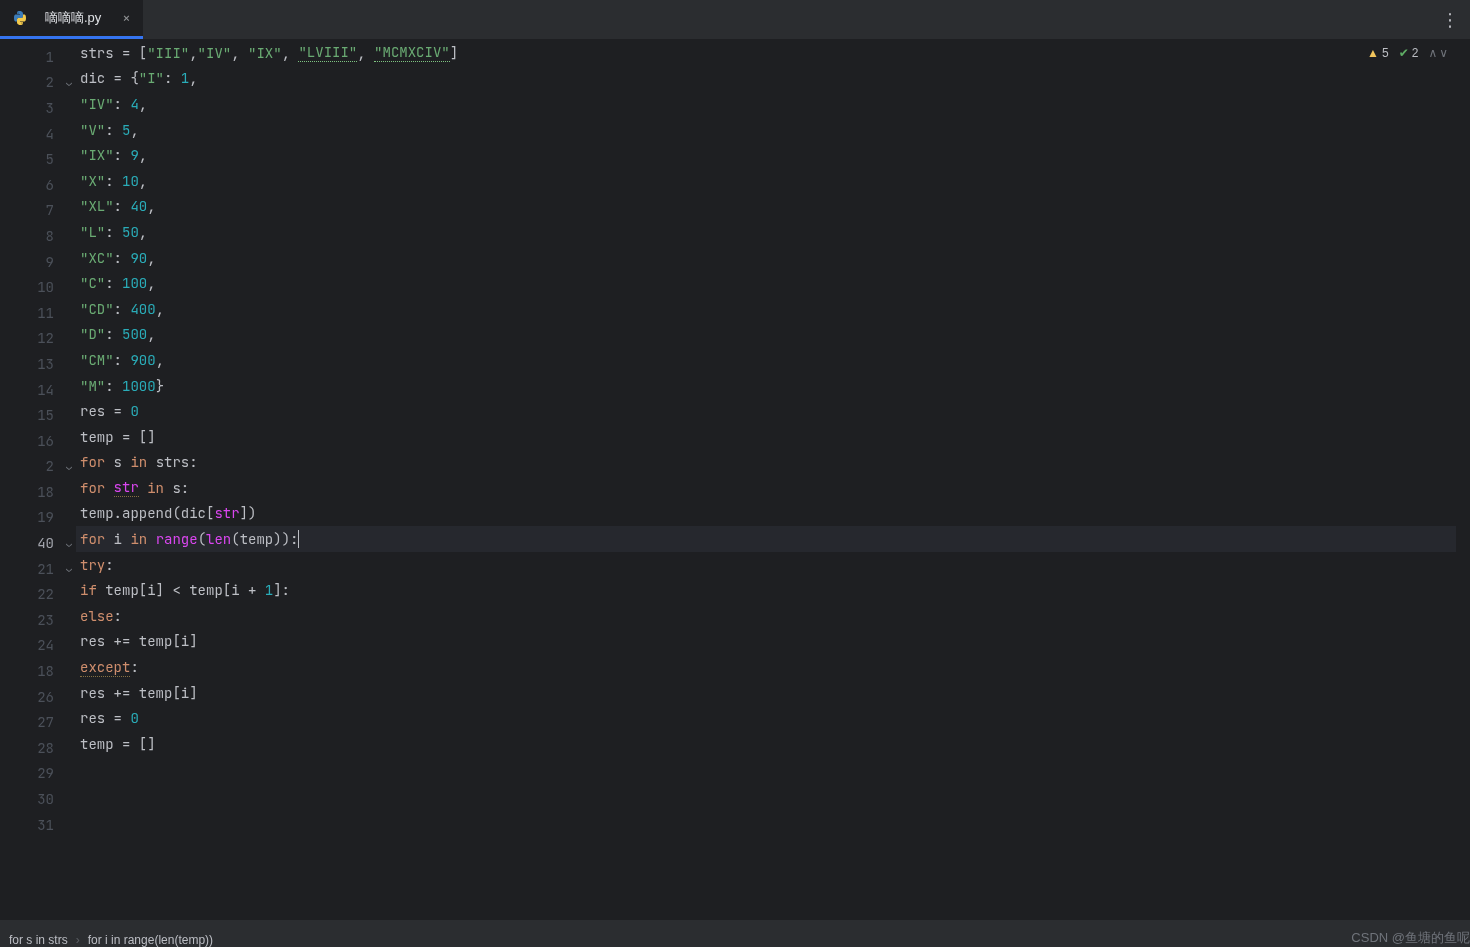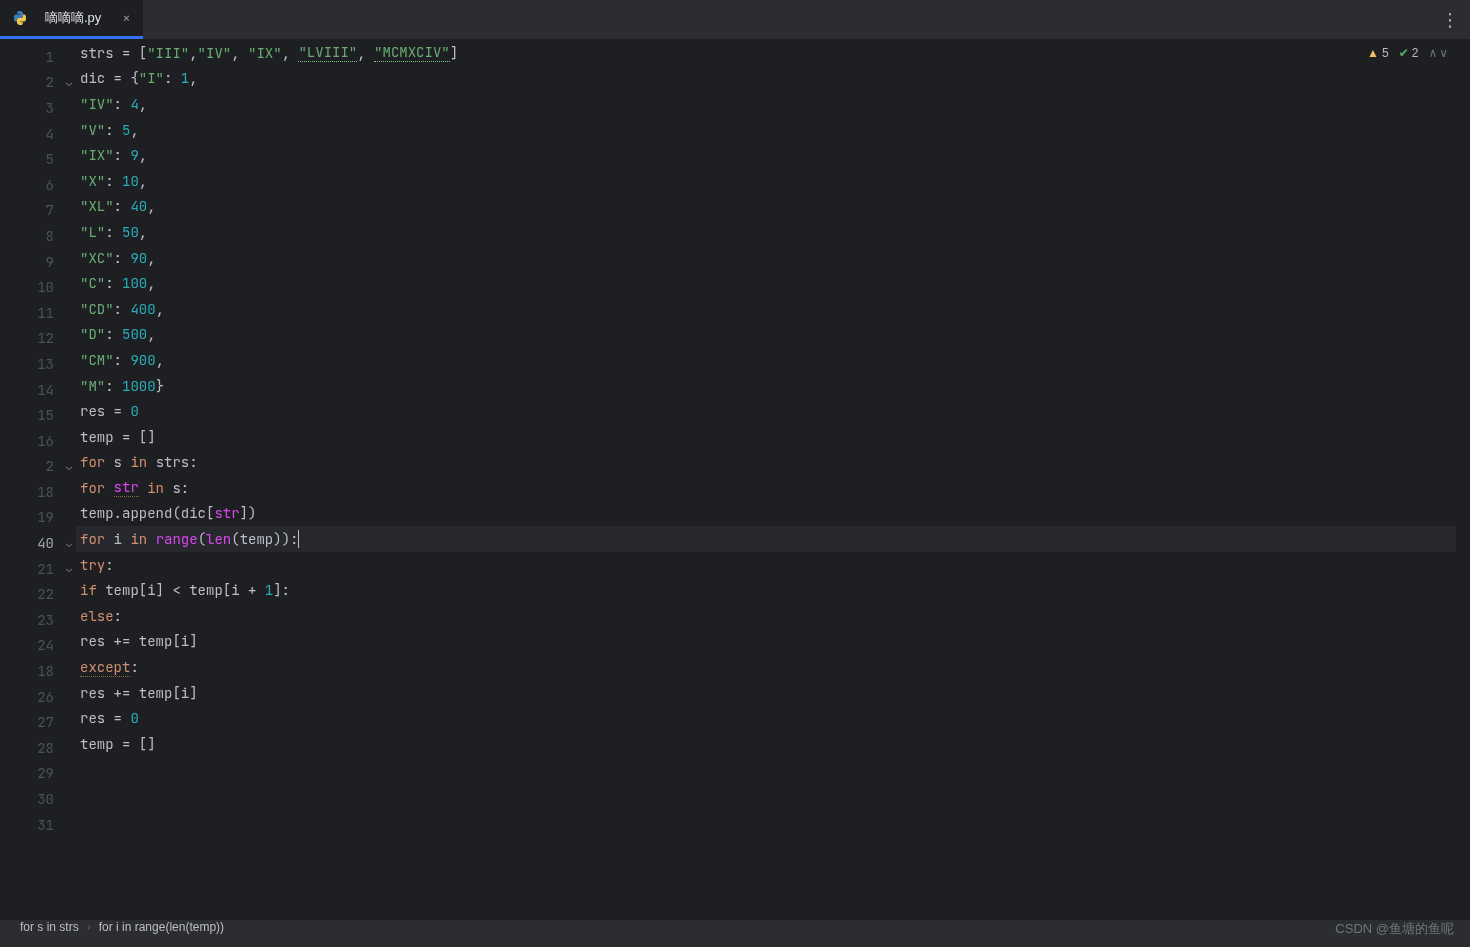--- a/index.html
+++ b/index.html
@@ -117,33 +117,33 @@
 .nav-arrows span { cursor: pointer; }
 .scrollbar-track {
   width: 14px;
   background: #1e1f22;
   position: relative;
 }
 .breadcrumb-bar {
   height: 28px;
   background: #2b2d30;
   display: flex;
-  align-items: flex-start;
-  padding: 0 20px;
+  align-items: flex-end;
+  padding: 0 9px;
   font-size: 12px;
   color: #bcbec4;
   font-family: sans-serif;
   gap: 8px;
   border-top: 1px solid #1e1f22;
   position: relative;
 }
 .bc-sep { color: #5a5d63; }
 .watermark {
   position: absolute;
-  right: 16px;
+  right: 0;
   color: #6f737a;
   font-size: 13px;
 }
 </style>
 </head>
 <body>
 
 <div class="tab-bar">
   <div class="tab">
     <span class="tab-icon">

